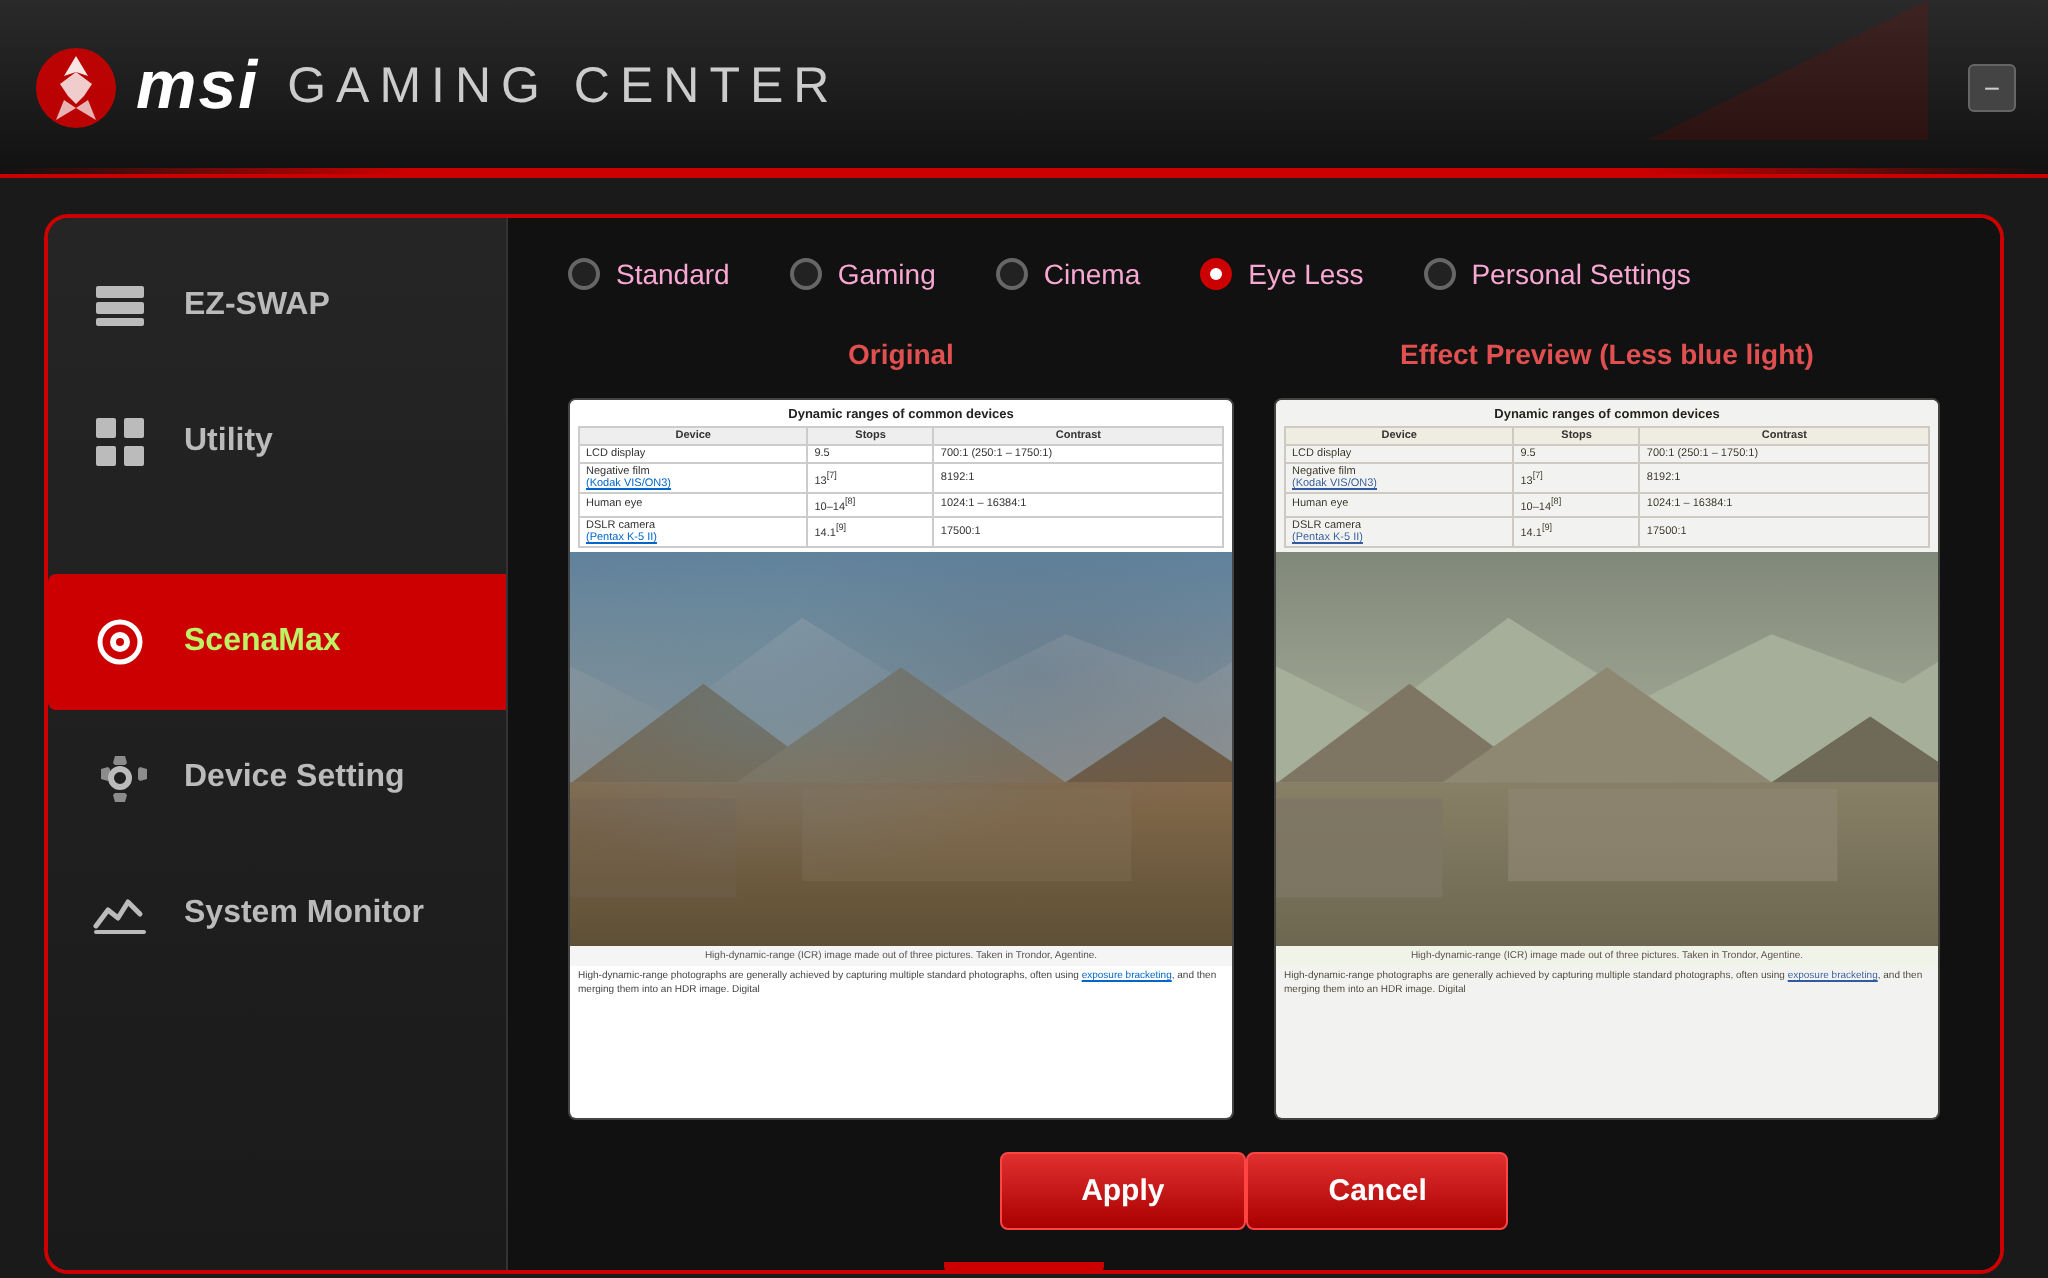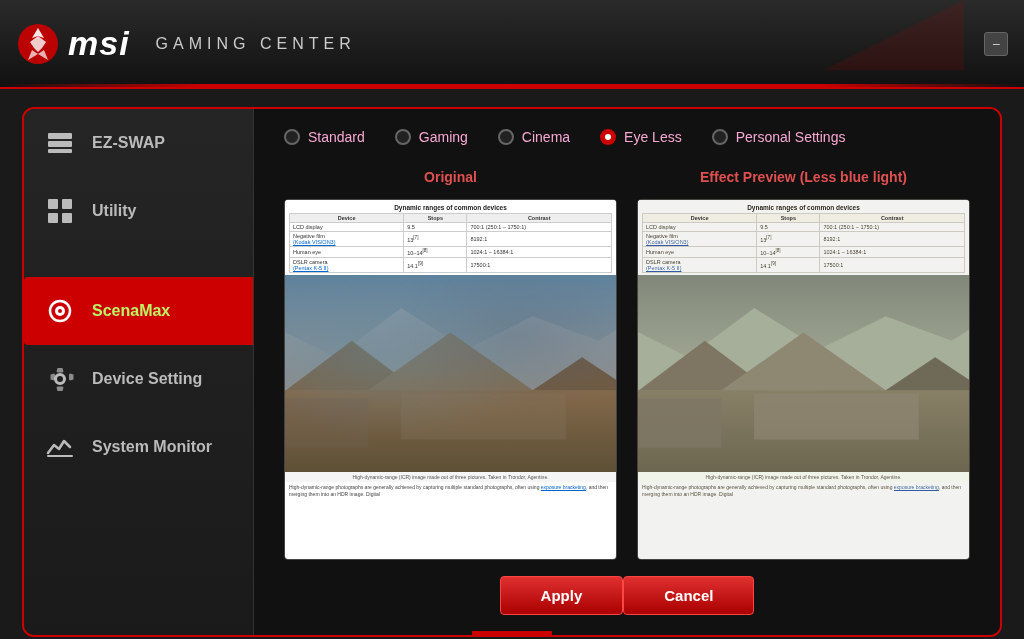--- a/index.html
+++ b/index.html
@@ -63,20 +63,21 @@
       position: relative;
     }
 
     
     .sidebar {
       width: 230px;
       background: linear-gradient(180deg, #252525 0%, #1a1a1a 100%);
       border-right: 1px solid #333;
       display: flex;
       flex-direction: column;
+      padding-top: 10px;
       border-radius: 10px 0 0 10px;
     }
     .sidebar-item {
       display: flex;
       align-items: center;
       gap: 16px;
       padding: 18px 20px;
       cursor: pointer;
       color: #bbb;
       font-size: 16px;
@@ -320,21 +321,21 @@
 <div class="header">
   <div class="header-logo">
     <svg class="msi-dragon" viewBox="0 0 44 44">
       <circle cx="22" cy="22" r="20" fill="#cc0000" opacity="0.9"></circle>
       <polygon points="22,6 28,16 22,14 16,16" fill="#fff" opacity="0.9"></polygon>
       <polygon points="22,14 30,20 26,26 22,30 18,26 14,20" fill="#fff" opacity="0.8"></polygon>
       <polygon points="16,28 12,38 22,32" fill="#fff" opacity="0.7"></polygon>
       <polygon points="28,28 32,38 22,32" fill="#fff" opacity="0.7"></polygon>
     </svg>
     <span style="color:#fff;font-style:italic;font-size:34px;font-weight:900;letter-spacing:1px;">msi</span>
-    <span style="color:#ccc;font-size:16px;letter-spacing:5px;font-weight:300;margin-left:18px;">GAMING CENTER</span>
+    <span style="color:#ccc;font-size:25px;letter-spacing:5px;font-weight:300;margin-left:6px;">GAMING CENTER</span>
   </div>
   <div class="header-deco"></div>
   <div class="minimize-btn">−</div>
   <div class="header-line"></div>
 </div>
 
 <div class="main-container">
 
   <div class="sidebar">
 

